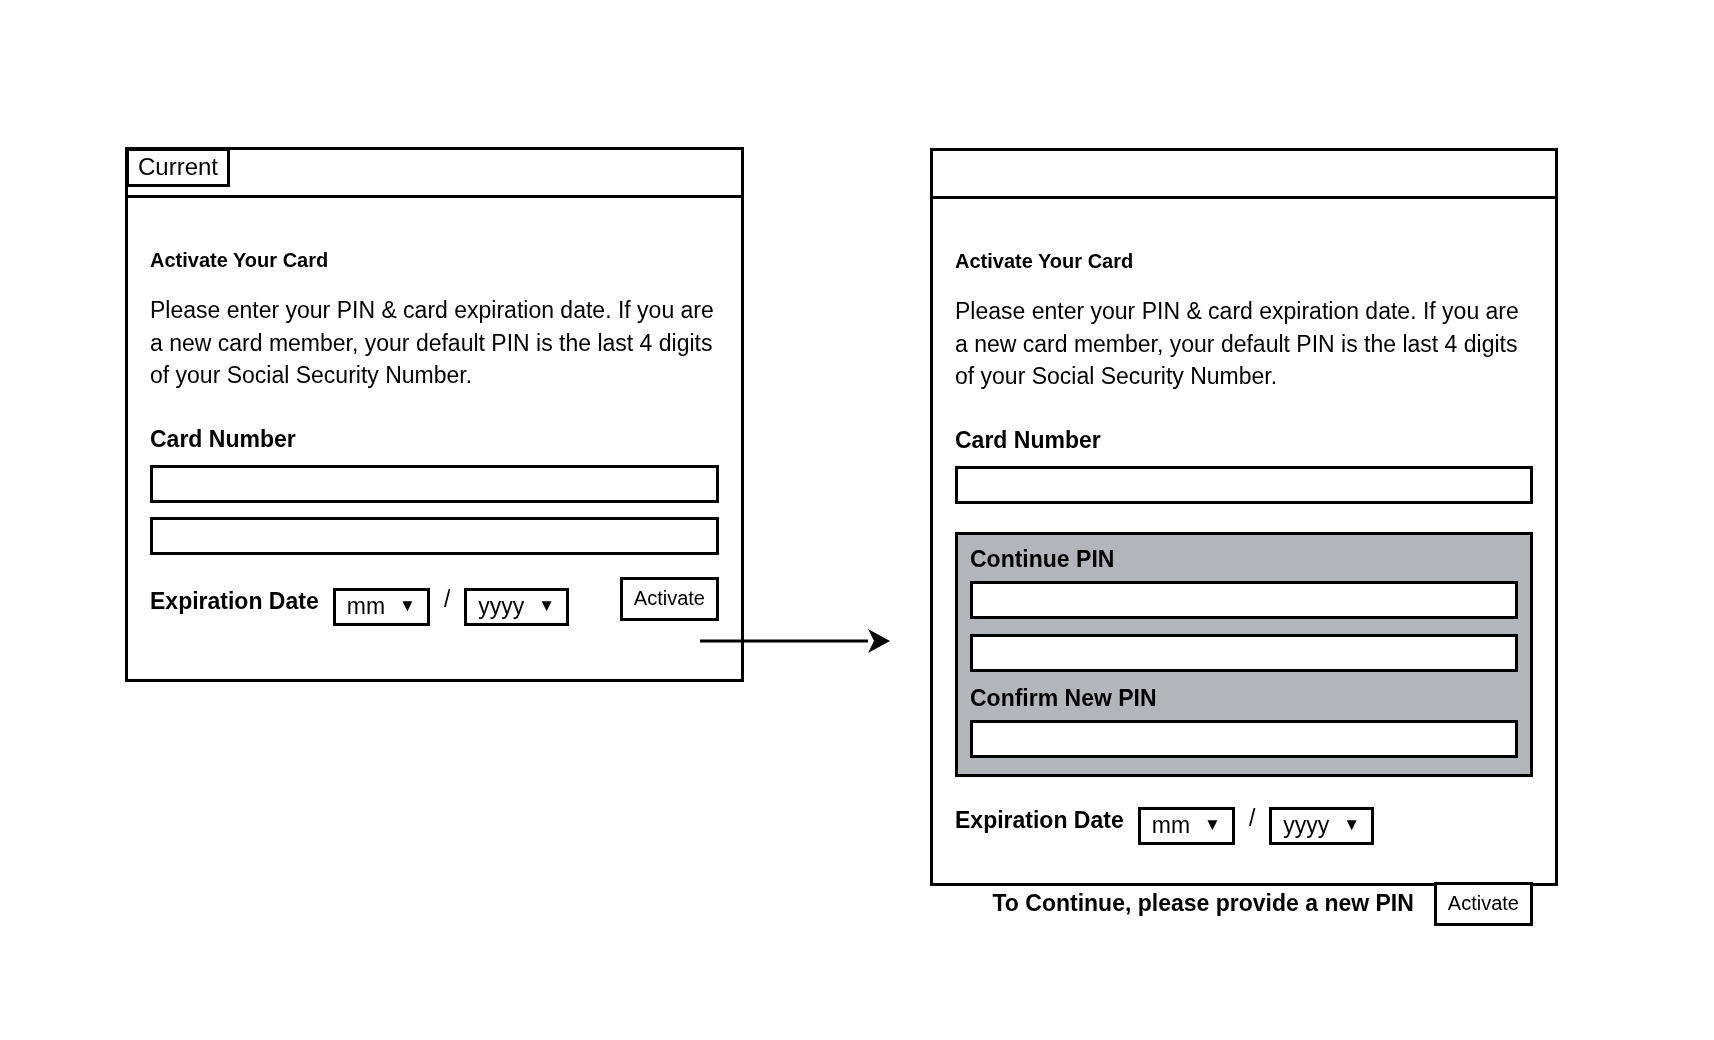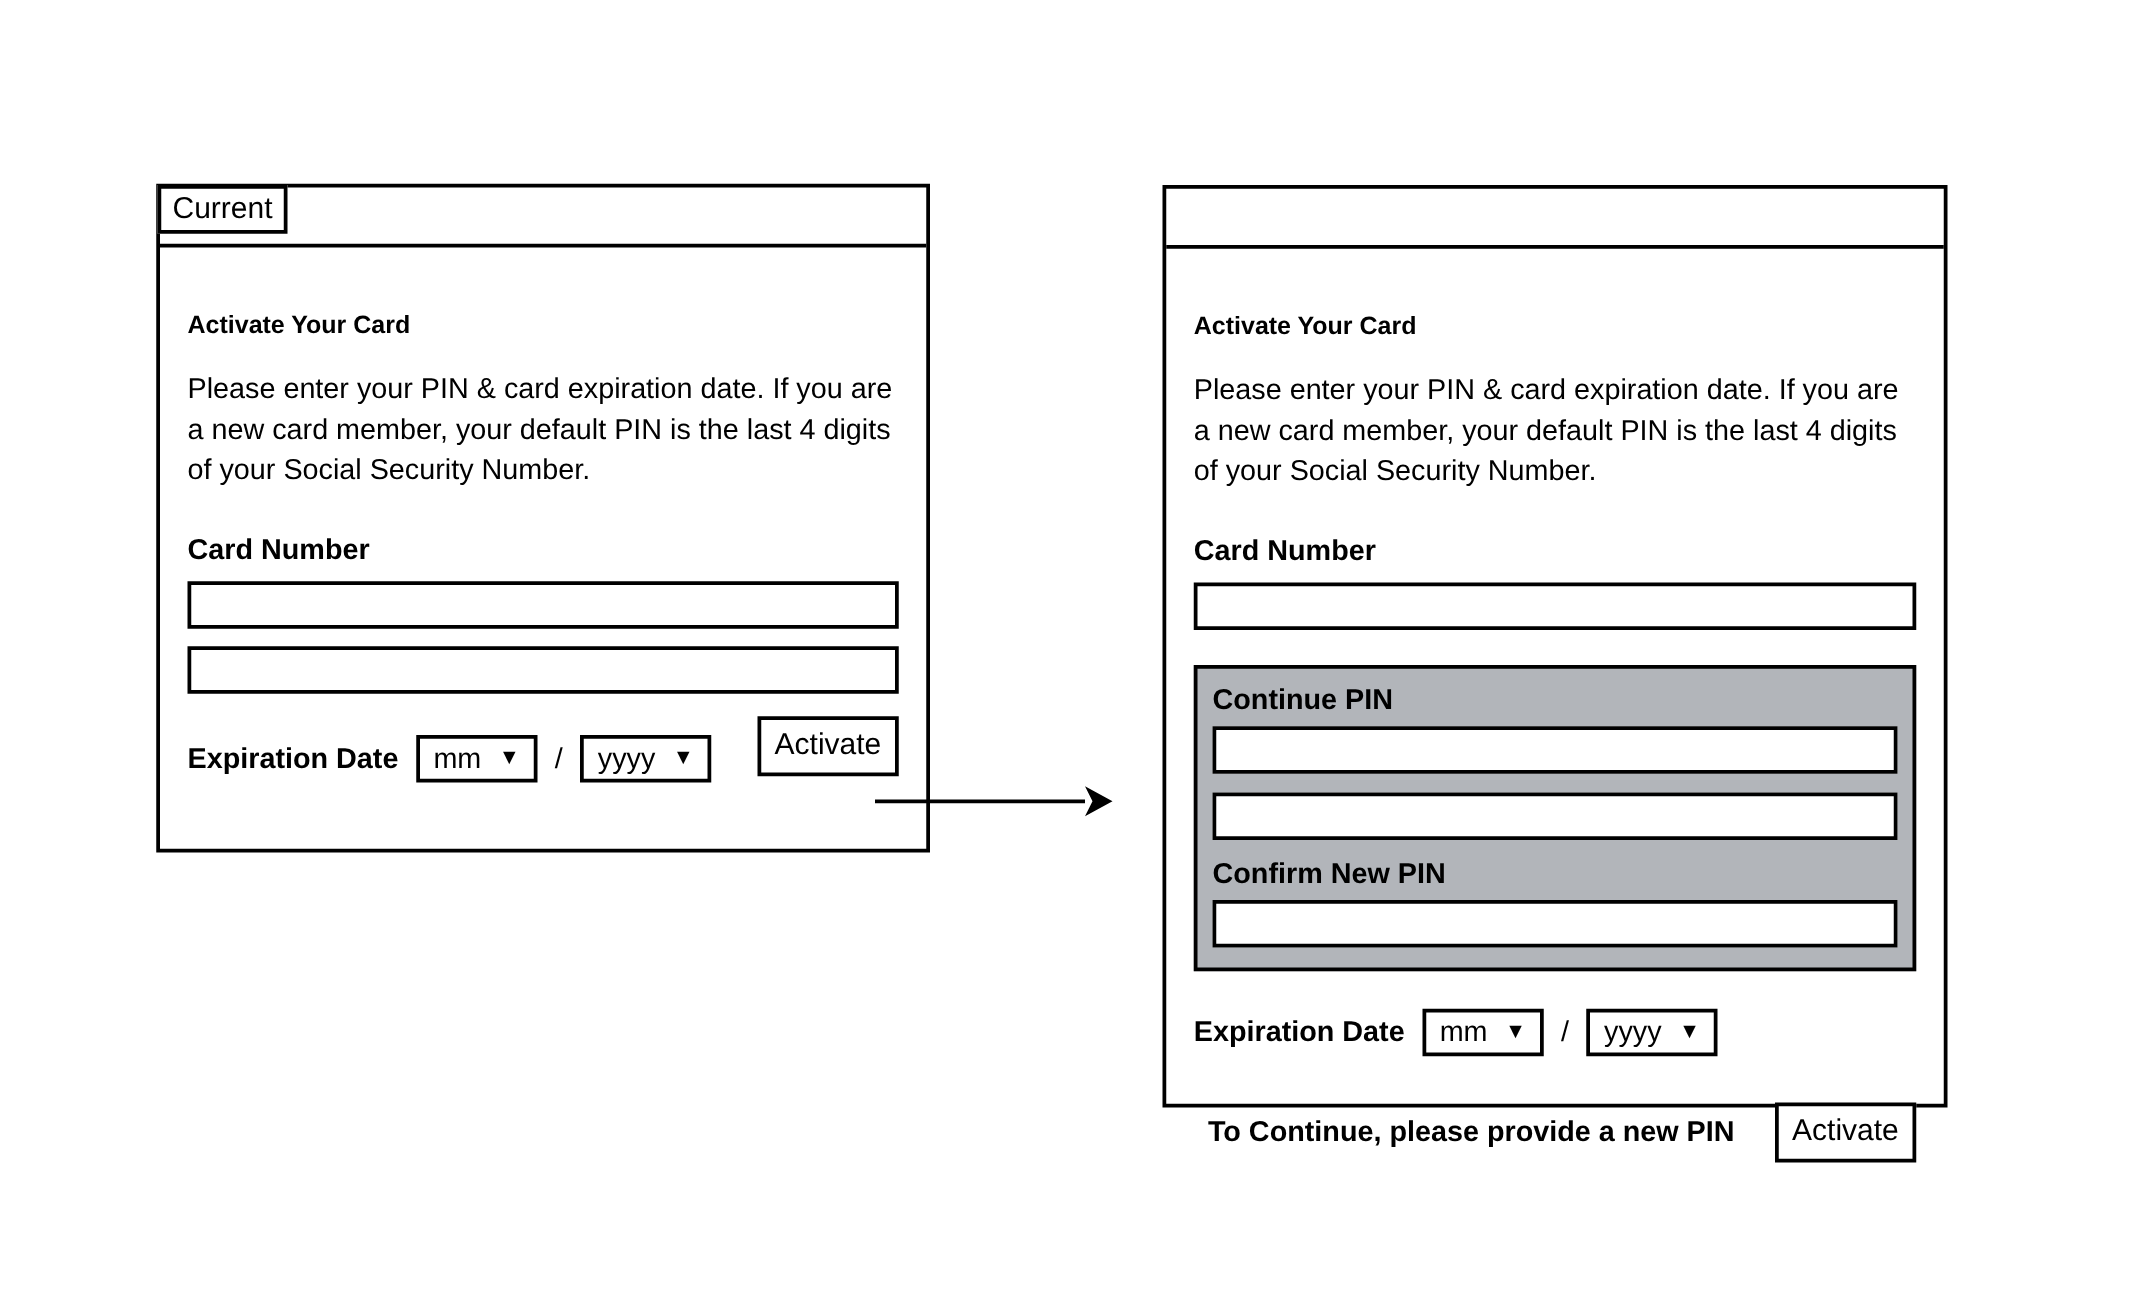--- a/index.html
+++ b/index.html
@@ -105,21 +105,21 @@
     padding: 0 8px;
     outline: none;
     border-radius: 0;
     -webkit-appearance: none;
     appearance: none;
   }
 
   
   .exp-row {
     display: flex;
-    align-items: center;
+    align-items: flex-start;
     gap: 14px;
   }
   .exp-label {
     font-size: 23px;
     font-weight: bold;
     white-space: nowrap;
   }
   .dropdown {
     border: 3px solid #000000;
     background: #ffffff;
@@ -143,21 +143,21 @@
     font-size: 23px;
     line-height: 1;
   }
 
   
   .activate-btn {
     border: 3px solid #000000;
     background: #ffffff;
     box-sizing: border-box;
     font-family: "Liberation Sans", sans-serif;
-    font-size: 24px;
+    font-size: 20px;
     line-height: 1;
     padding: 8px 11px 10px 11px;
     color: #000000;
     white-space: nowrap;
     cursor: pointer;
     border-radius: 0;
   }
 
   
   #panel-left .panel-body { padding: 26px 22px 0 22px; }
@@ -207,21 +207,21 @@
   .pin-group .field-label { margin: 0 0 10px 0; }
   .pin-group .pin-block + .pin-block { margin-top: 15px; }
 
   #right-exp-row { margin-top: 30px; }
 
   #right-footer {
     margin-top: 37px;
     display: flex;
     align-items: center;
     justify-content: flex-end;
-    gap: 32px;
+    gap: 20px;
   }
   #right-footer-note {
     font-size: 23px;
     font-weight: bold;
     white-space: nowrap;
   }
 </style>
 </head>
 <body>
 

